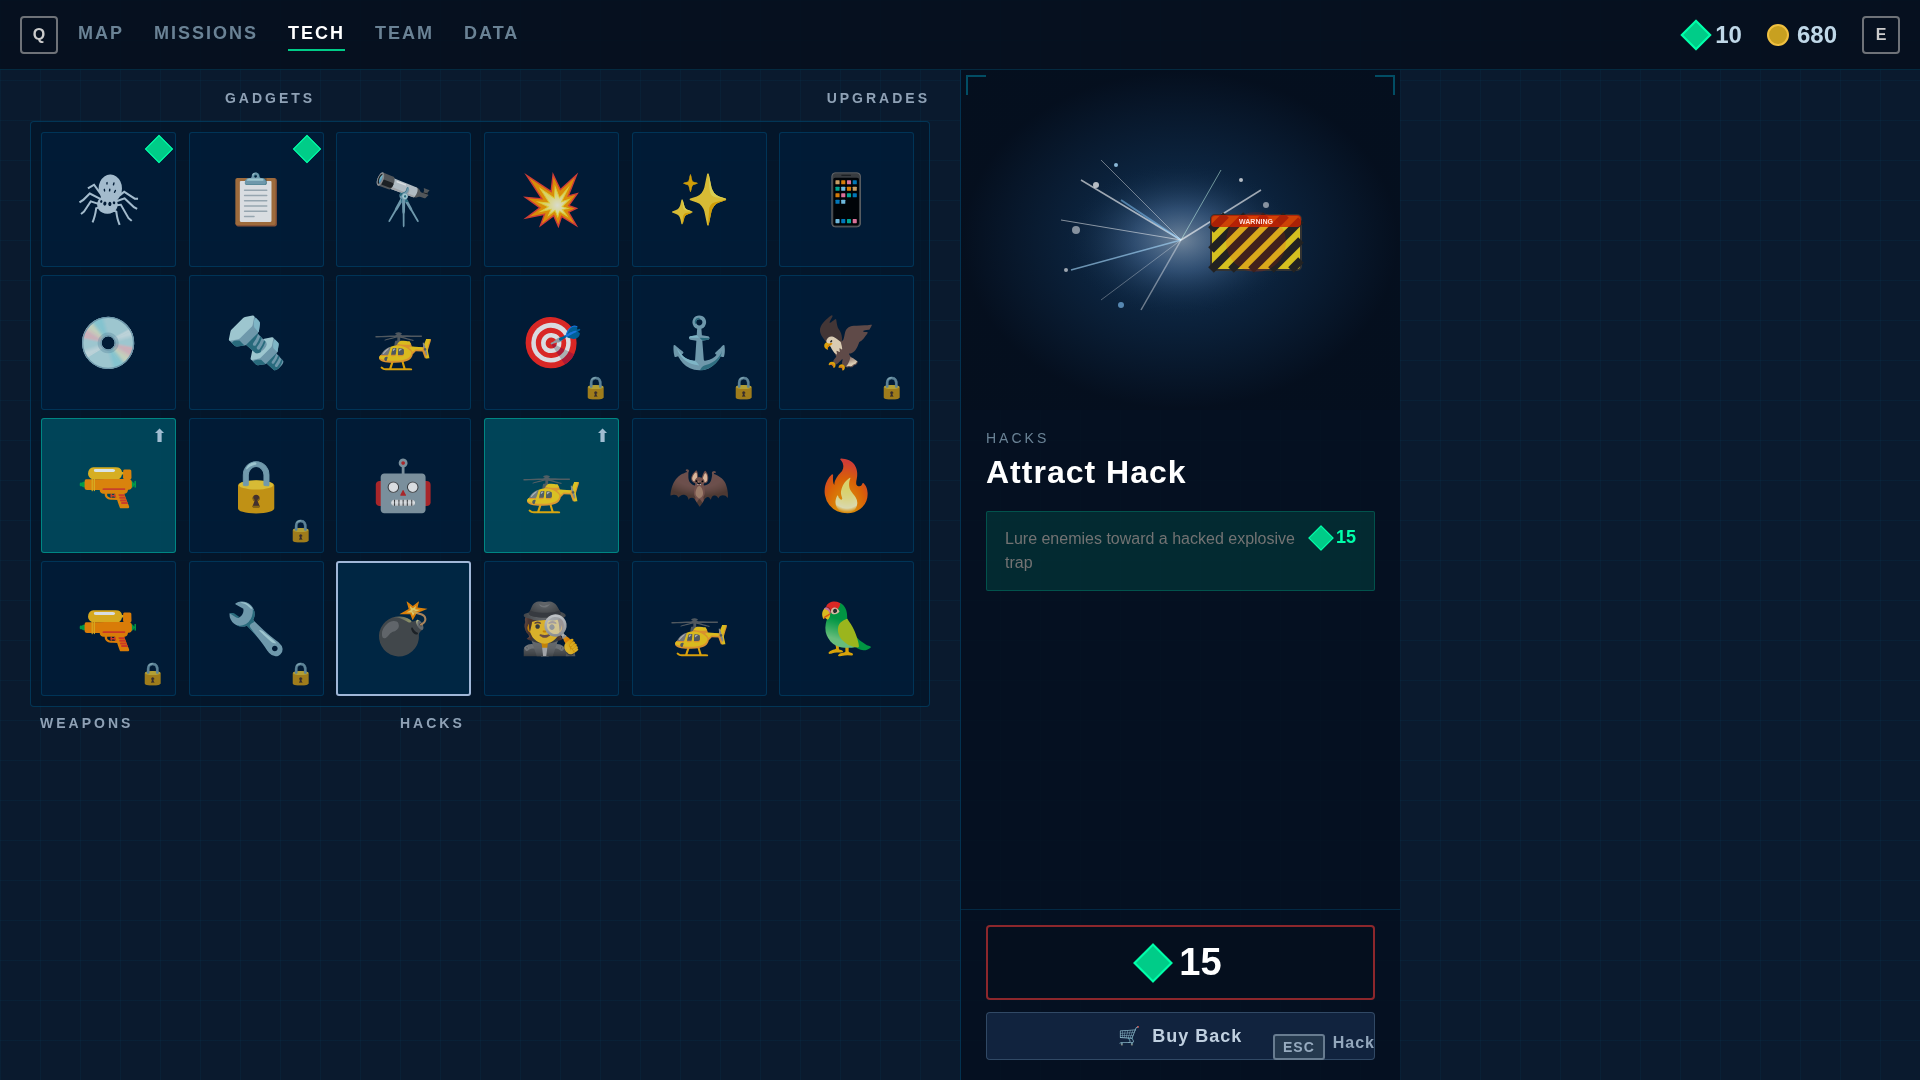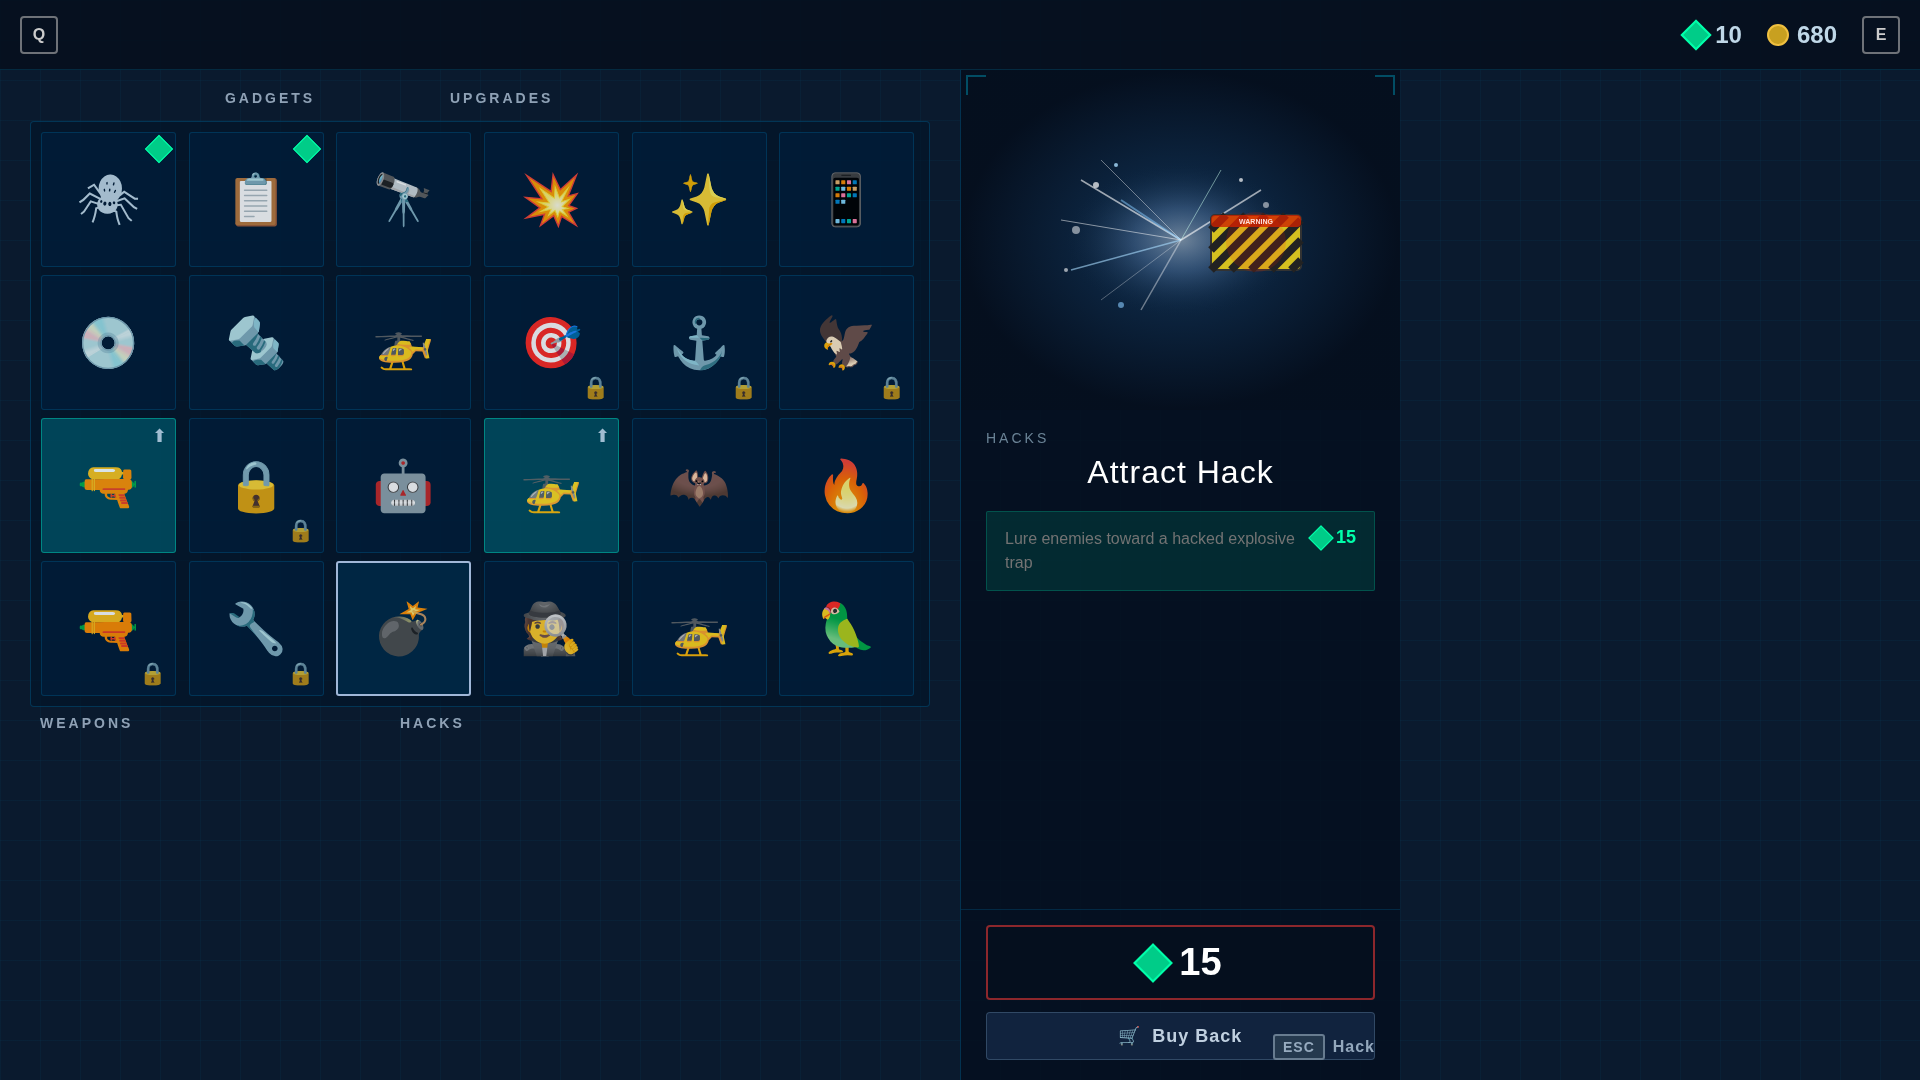--- a/index.html
+++ b/index.html
@@ -138,21 +138,21 @@
     }
 
     .gadgets-label {
       margin-left: 60px;
       width: 360px;
       text-align: center;
     }
 
     .upgrades-label {
       flex: 1;
-      text-align: left;
+      text-align: right;
     }
 
     
     .item-grid {
       display: grid;
       grid-template-columns: repeat(6, 1fr);
       gap: 8px;
       background: rgba(0,20,40,0.6);
       border: 1px solid rgba(0,100,150,0.4);
       border-radius: 4px;
@@ -265,25 +265,24 @@
 
     .item-category {
       font-size: 14px;
       letter-spacing: 3px;
       color: rgba(150,180,200,0.7);
       margin-bottom: 8px;
     }
 
     .item-name {
       font-size: 32px;
-      font-weight: normal;
+      font-weight: bold;
       color: #ffffff;
       letter-spacing: 1px;
       margin-bottom: 20px;
-      text-align: center;
     }
 
     .item-description-box {
       background: rgba(0,120,100,0.25);
       border: 1px solid rgba(0,180,140,0.3);
       padding: 15px 18px;
       border-radius: 2px;
       display: flex;
       align-items: flex-start;
       gap: 15px;
@@ -366,21 +365,21 @@
       font-weight: bold;
       letter-spacing: 1px;
     }
 
     
     .esc-back {
       position: absolute;
       bottom: 20px;
       right: 25px;
       display: flex;
-      align-items: center;
+      align-items: flex-start;
       gap: 8px;
       color: rgba(180,200,220,0.8);
       font-size: 16px;
       font-weight: bold;
       letter-spacing: 1px;
       cursor: pointer;
     }
 
     .esc-key {
       background: rgba(40,60,80,0.9);
@@ -405,20 +404,27 @@
     .grid-wrapper {
       position: relative;
     }
   </style>
 </head>
 <body>
 
 <nav class="top-nav">
   <div class="nav-key">Q</div>
 
+  <div class="nav-items">
+    <span class="nav-item">MAP</span>
+    <span class="nav-item">MISSIONS</span>
+    <span class="nav-item active">TECH</span>
+    <span class="nav-item">TEAM</span>
+    <span class="nav-item">DATA</span>
+  </div>
 
   <div class="nav-right">
     <div class="currency">
       <div class="diamond-icon"></div>
       <span>10</span>
     </div>
     <div class="currency">
       <div class="coin-icon"></div>
       <span>680</span>
     </div>

